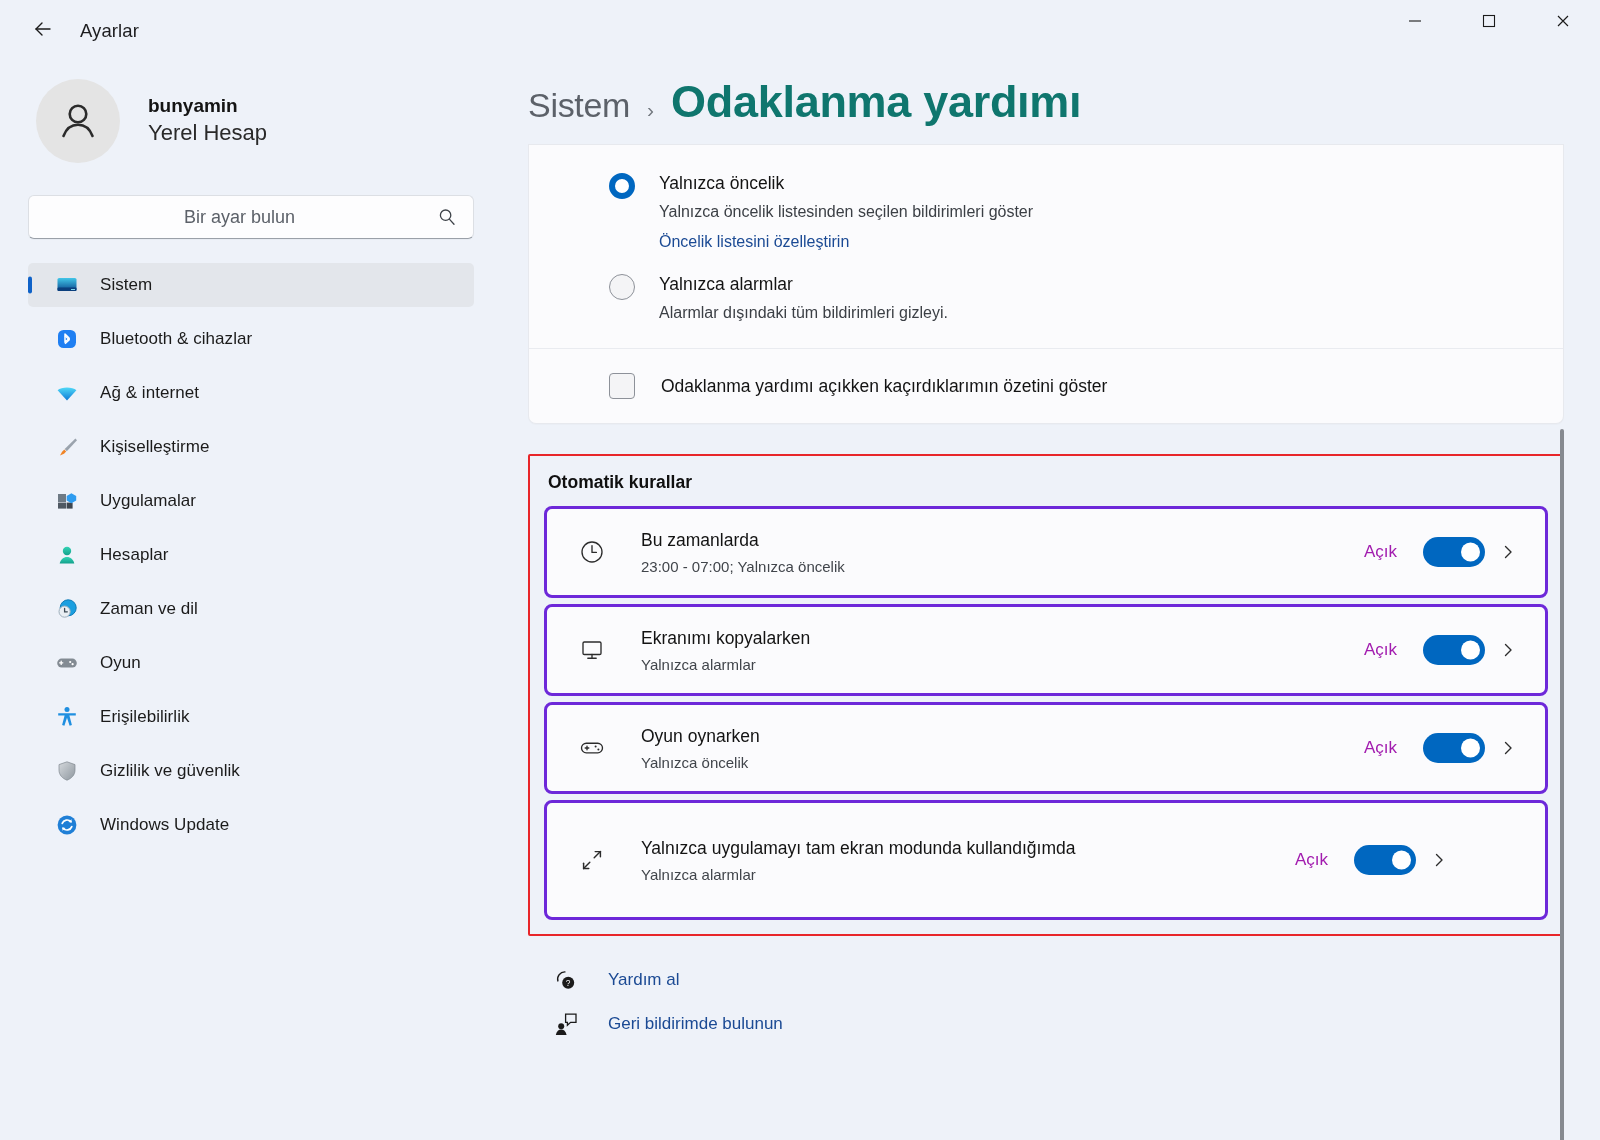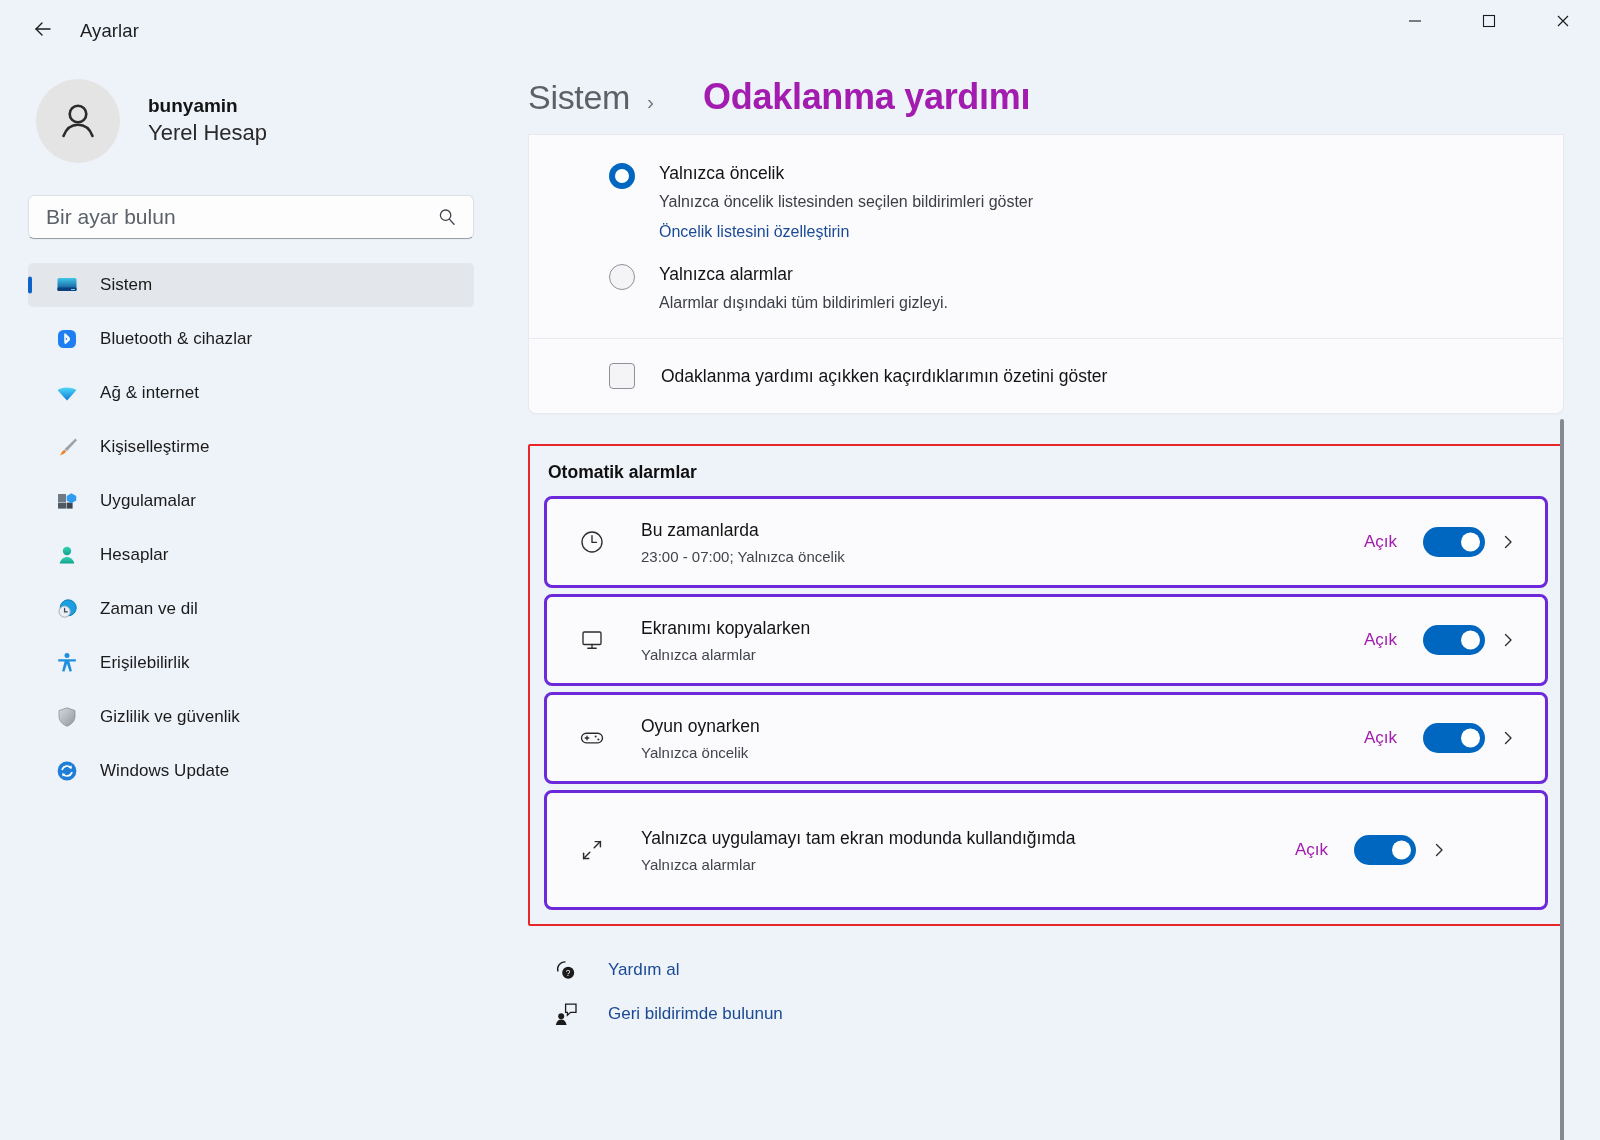--- a/index.html
+++ b/index.html
@@ -51,22 +51,23 @@
   .acct-sub  { font-size: 22px; color: #2a2a2a; line-height: 1.35; }
 
   .searchbox {
     position: relative; margin: 32px 0 0 0; height: 44px;
     background: #fdfdfe; border: 1px solid #dcdfe4; border-bottom: 1.6px solid #9aa0a8;
     border-radius: 6px; display: flex; align-items: center;
     box-shadow: 0 1px 1px rgba(0,0,0,0.03);
   }
   .searchbox input {
     flex: 1; border: none; outline: none; background: transparent;
-    font-family: inherit; font-size: 21px; color: #8b5cf6;
+    font-family: inherit; font-size: 18px; color: #8b5cf6;
     padding: 0 40px 0 17px;
+    text-align: center;
   }
   .searchbox input::placeholder { color: #5c6169; }
   .search-icon { position: absolute; right: 16px; top: 50%; transform: translateY(-50%); display:flex; }
 
   .nav { margin-top: 24px; }
   .nav-item {
     position: relative; display: flex; align-items: center; gap: 20px;
     height: 44px; border-radius: 5px; padding-left: 26px; margin-bottom: 10px;
     cursor: pointer;
   }
@@ -79,21 +80,21 @@
   .nav-label { font-size: 17px; color: #1b1b1b; letter-spacing: .05px; }
 
   
   .main {
     position: absolute; left: 500px; top: 62px; right: 0; bottom: 0;
     padding-left: 28px; padding-right: 36px;
   }
   .breadcrumb { display: flex; align-items: baseline; gap: 17px; margin-top: 14px; }
   .crumb-parent { font-size: 34px; color: #5c6169; letter-spacing: -.3px; cursor: pointer; }
   .crumb-sep { font-size: 21px; color: #73787f; }
-  .crumb-current { font-size: 36px; font-weight: bold; color: #a21caf; letter-spacing: -.3px; margin-left: 32px; }
+  .crumb-current { font-size: 45px; font-weight: bold; color: #0f766e; letter-spacing: -.3px; }
 
   .scrollarea { position: relative; margin-top: 16px; height: 1000px; }
 
   .card {
     background: #fbfbfd; border: 1px solid #e7e9ee;
     border-radius: 8px; box-shadow: 0 1px 1px rgba(0,0,0,0.02);
   }
 
   
   .card-modes {
@@ -325,20 +326,31 @@
           <svg width="24" height="24" viewBox="0 0 24 24">
             <circle cx="13.2" cy="10.8" r="8" fill="#1a9fe0"></circle>
             <path d="M5.2 10.8 a8 8 0 0 1 16 0 a8 8 0 0 1 -16 0" fill="none" stroke="#0f7bb8" stroke-width="1"></path>
             <circle cx="9.6" cy="14.6" r="5.6" fill="#e9eef3" stroke="#9fb0bd" stroke-width="1"></circle>
             <path d="M9.6 11.4 V14.8 H12.3" fill="none" stroke="#3c4a55" stroke-width="1.3" stroke-linecap="round"></path>
           </svg>
         </span>
         <span class="nav-label">Zaman ve dil</span>
       </div>
 
+      <div class="nav-item">
+        <span class="nav-icon">
+          <svg width="24" height="24" viewBox="0 0 24 24">
+            <rect x="2.2" y="7.6" width="19.6" height="9" rx="4.5" fill="#838b93"></rect>
+            <path d="M6.2 10.2 V13.4 M4.6 11.8 H7.8" stroke="#fff" stroke-width="1.3" stroke-linecap="round"></path>
+            <circle cx="15.2" cy="11" r="1.1" fill="#fff"></circle>
+            <circle cx="17.6" cy="13.2" r="1.1" fill="#fff"></circle>
+          </svg>
+        </span>
+        <span class="nav-label">Oyun</span>
+      </div>
 
       <div class="nav-item">
         <span class="nav-icon">
           <svg width="24" height="24" viewBox="0 0 24 24" fill="#1f8fe0">
             <circle cx="12" cy="4.6" r="2.5"></circle>
             <path d="M3.2 8.3 h17.6 v2.2 h-6.4 l2.5 9.6 -2.3 .6 -2.6-8 -2.6 8 -2.3-.6 2.5-9.6 H3.2 z"></path>
           </svg>
         </span>
         <span class="nav-label">Erişilebilirlik</span>
       </div>
@@ -404,21 +416,21 @@
         </div>
       </div>
 
       <div class="card card-summary">
         <span class="checkbox"></span>
         <span class="chk-label">Odaklanma yardımı açıkken kaçırdıklarımın özetini göster</span>
       </div>
 
       <div class="rules-highlight">
 
-        <div class="section-title">Otomatik alarmlar</div>
+        <div class="section-title">Otomatik kurallar</div>
 
         <div class="rule-row">
           <span class="rule-icon">
             <svg width="30" height="30" viewBox="0 0 30 30" fill="none" stroke="#2c2c2c" stroke-width="1.35">
               <circle cx="15" cy="15" r="10"></circle>
               <path d="M15 8.6 V15.4 H19.4" stroke-linecap="round" stroke-linejoin="round"></path>
             </svg>
           </span>
           <span class="rule-texts">
             <div class="rule-title">Bu zamanlarda</div>

